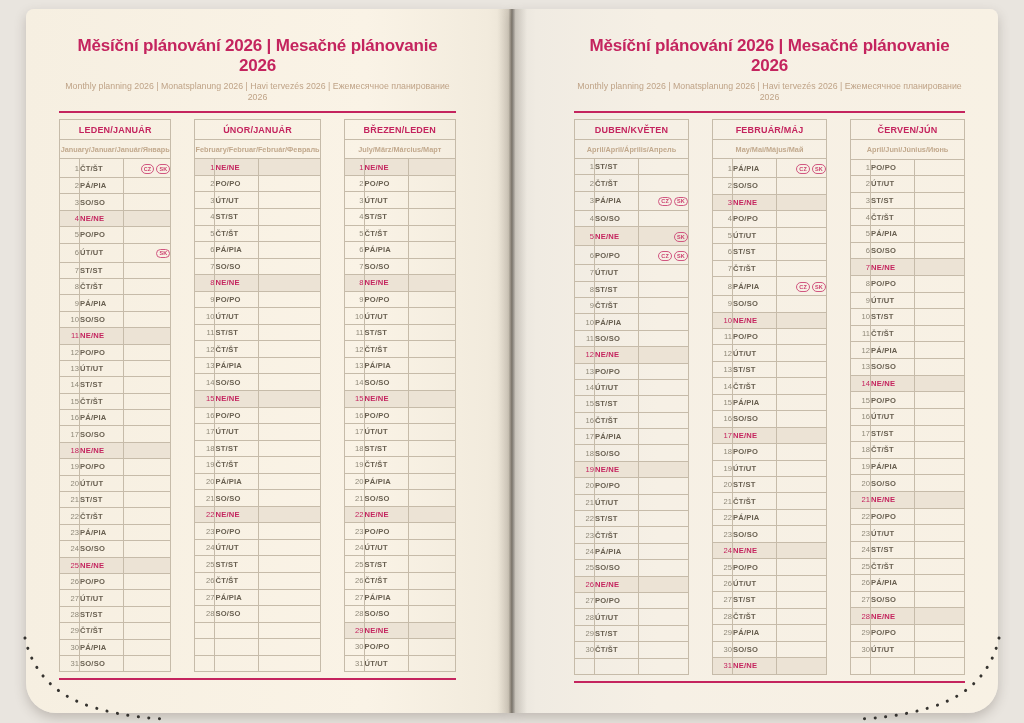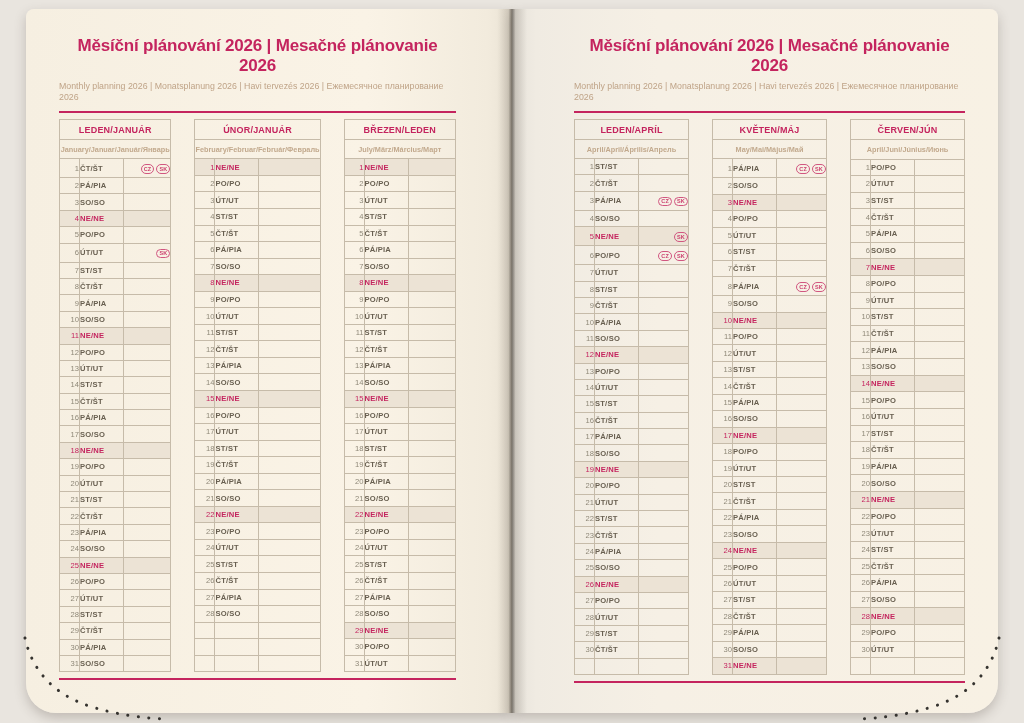--- a/index.html
+++ b/index.html
@@ -30,21 +30,21 @@
   }
   .page-inner{position:relative;}
   .page-left  .page-inner{padding:27px 56px 0 33px;}
   .page-right .page-inner{padding:27px 33px 0 62px;}
 
   .title{
     margin:0;text-align:center;color:#c4245e;
     font-size:17px;font-weight:bold;letter-spacing:-0.2px;line-height:20px;
   }
   .subtitle{
-    text-align:left;color:#bfa387;font-size:8.8px;margin-top:5px;line-height:11px;
+    text-align:center;color:#bfa387;font-size:8.8px;margin-top:5px;line-height:11px;
   }
   .rule{height:2px;background:#c4245e;}
   .rule-top{margin-top:8px;}
   .rule-bottom{margin-top:6px;}
   .months{display:flex;gap:23px;margin-top:6px;}
 
   table.month{
     flex:1;border-collapse:collapse;table-layout:fixed;
     border:1px solid #a69a88;
   }
@@ -586,21 +586,21 @@
 
   <div class="page page-right">
     <div class="page-inner">
       <h1 class="title">Měsíční plánování 2026 | Mesačné plánovanie 2026</h1>
       <div class="subtitle">Monthly planning 2026 | Monatsplanung 2026 | Havi tervezés 2026 | Ежемесячное планирование 2026</div>
       <div class="rule rule-top"></div>
       <div class="months">
           <table class="month">
             <tbody>
               <tr>
-                <th colspan="3" class="mname">LEDEN/APRÍL</th>
+                <th colspan="3" class="mname">DUBEN/KVĚTEN</th>
               </tr>
               <tr>
                 <th colspan="3" class="mlang">April/April/Április/Апрель</th>
               </tr>
               <tr class="day-row">
                 <td class="num">1</td>
                 <td class="wd">ST/ST</td>
                 <td class="note"></td>
               </tr>
               <tr class="day-row">
@@ -751,21 +751,21 @@
               <tr class="day-row blank">
                 <td class="num"></td>
                 <td class="wd"></td>
                 <td class="note"></td>
               </tr>
             </tbody>
           </table>
           <table class="month">
             <tbody>
               <tr>
-                <th colspan="3" class="mname">KVĚTEN/MÁJ</th>
+                <th colspan="3" class="mname">FEBRUÁR/MÁJ</th>
               </tr>
               <tr>
                 <th colspan="3" class="mlang">May/Mai/Május/Май</th>
               </tr>
               <tr class="day-row">
                 <td class="num">1</td>
                 <td class="wd">PÁ/PIA</td>
                 <td class="note"><span class="badge">CZ</span><span class="badge">SK</span></td>
               </tr>
               <tr class="day-row">

